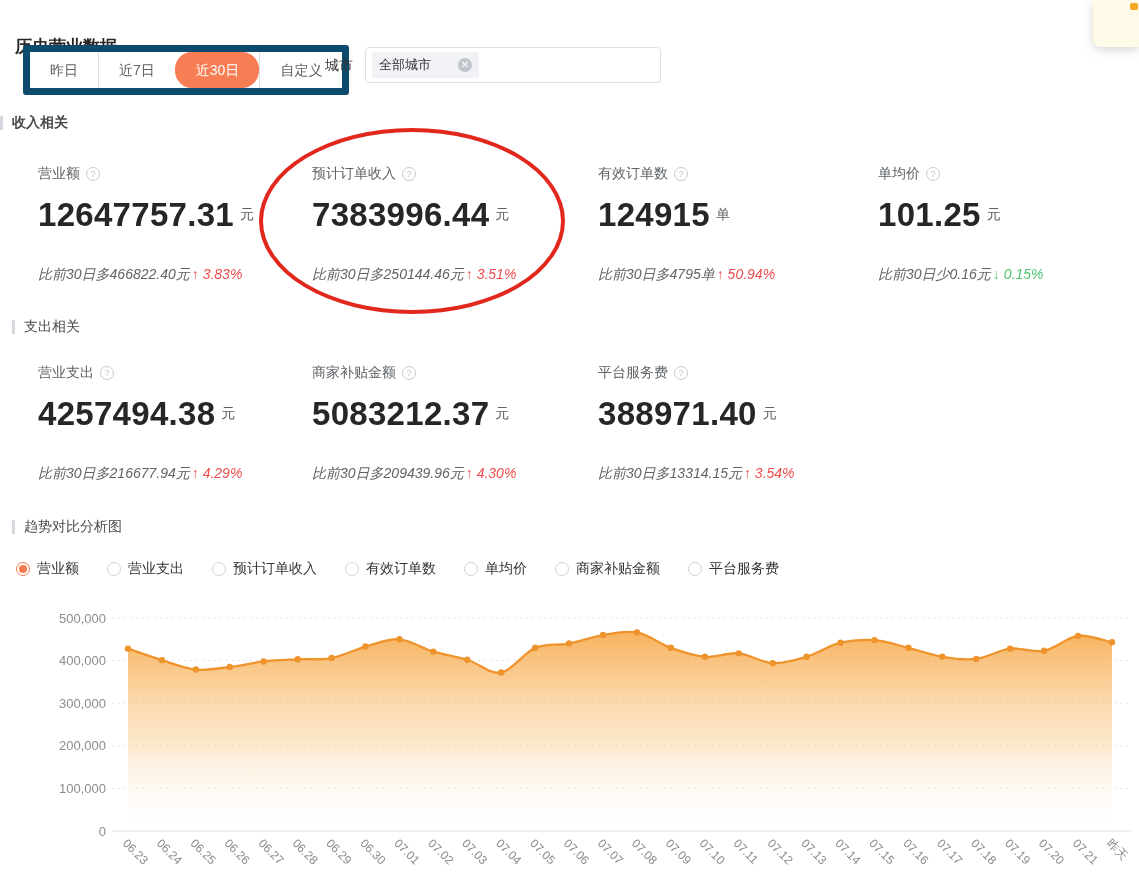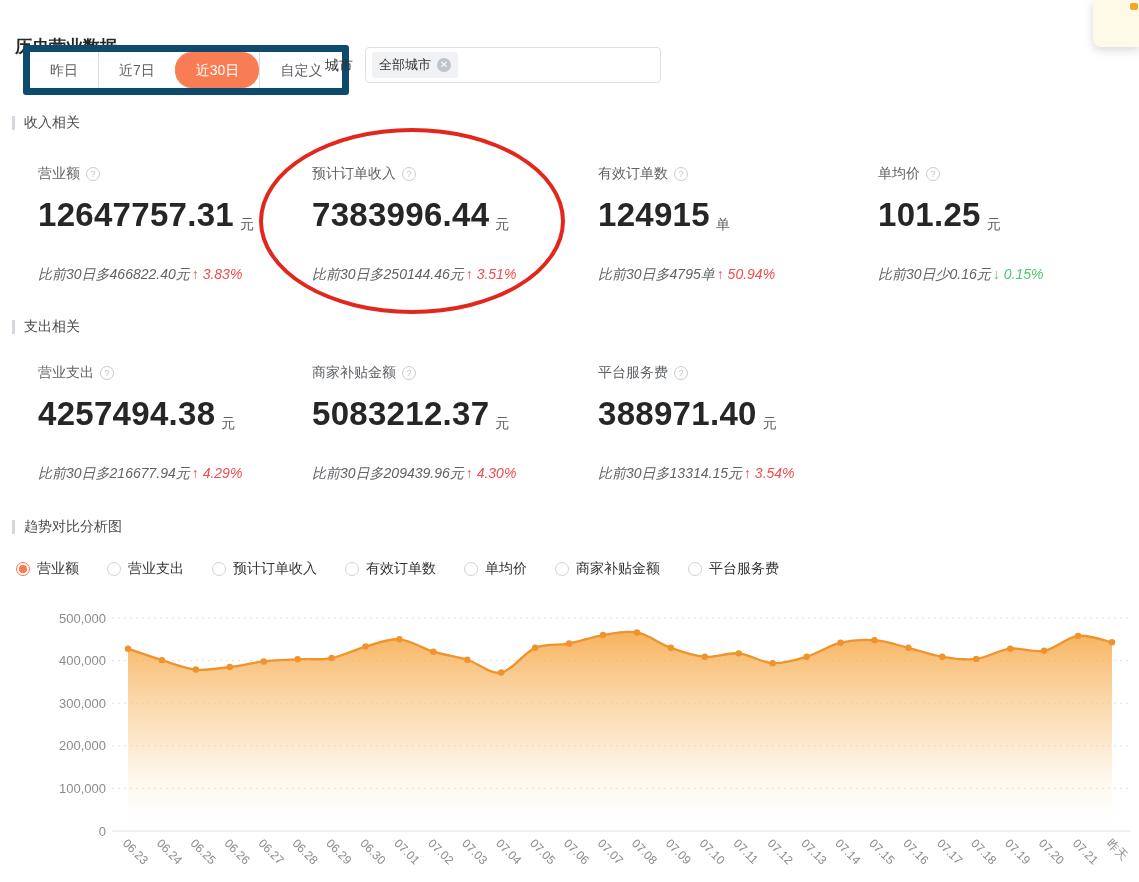--- a/index.html
+++ b/index.html
@@ -9,34 +9,34 @@
 
   
   .tab-bar{position:absolute;left:23px;top:45px;display:flex;border:7px solid #0c4a6e;border-radius:3px;overflow:hidden;background:#fff;}
   .tab{height:36px;line-height:36px;padding:0 20px;font-size:14px;color:#606266;background:#fff;border-left:1px solid #DCDFE6;cursor:pointer;white-space:nowrap;}
   .tab:first-child{border-left:none;}
   .tab.active{background:#F97D54;color:#fff;border-left-color:#F97D54;border-radius:17px;}
 
   
   .city-label{position:absolute;left:325px;top:57px;font-size:14px;color:#333;}
   .city-select{position:absolute;left:365px;top:47px;width:296px;height:36px;border:1px solid #DCDFE6;border-radius:4px;background:#fff;box-sizing:border-box;display:flex;align-items:center;padding-left:6px;cursor:pointer;}
-  .city-tag{display:inline-flex;align-items:center;background:#F0F2F5;border-radius:3px;padding:4px 7px;font-size:13px;color:#333;}
+  .city-tag{display:inline-flex;align-items:center;background:#F0F2F5;border-radius:3px;padding:4px 7px;font-size:13px;color:#333;gap:21px;}
   .tag-close{width:14px;height:14px;margin-left:6px;border-radius:50%;background:#C0C4CC;color:#fff;font-size:10px;line-height:14px;text-align:center;cursor:pointer;}
 
   
   .section-header{position:absolute;display:flex;align-items:center;gap:9px;}
   .section-bar{width:3px;height:14px;background:#D4D7DE;}
   .section-title{font-size:14px;color:#4A4A4A;}
 
   
   .metric-card{position:absolute;}
   .metric-label-row{display:flex;align-items:center;gap:6px;height:20px;}
   .metric-label{font-size:14px;color:#5E6266;}
   .help-icon{width:14px;height:14px;border:1px solid #C8CBD0;border-radius:50%;color:#BFC3C9;font-size:9px;line-height:13px;text-align:center;cursor:pointer;box-sizing:border-box;}
-  .metric-value-row{display:flex;align-items:flex-end;margin-top:12px;}
+  .metric-value-row{display:flex;align-items:center;margin-top:12px;}
   .metric-value{font-size:33px;font-weight:700;color:#262626;letter-spacing:.3px;}
   .metric-unit{font-size:14px;color:#5E6266;margin-left:6px;}
   .metric-compare{margin-top:32px;font-size:14px;color:#606266;white-space:nowrap;font-style:italic;}
   .delta{margin-left:2px;}
   .delta.up{color:#EE4C4C;}
   .delta.down{color:#4FC66E;}
 
   
   .annotation-ellipse{position:absolute;left:259px;top:128px;width:306px;height:186px;border:4px solid #E2281D;border-radius:50%;pointer-events:none;box-sizing:border-box;}
 
@@ -69,21 +69,21 @@
   </div>
 
   <div class="city-label">城市</div>
   <div class="city-select">
     <span class="city-tag">
       <span>全部城市</span>
       <span class="tag-close">✕</span>
     </span>
   </div>
 
-  <div class="section-header" style="left:12px;top:114px;">
+  <div class="section-header" style="left:0;top:114px;font-weight:bold;">
     <span class="section-bar"></span>
     <span class="section-title">收入相关</span>
   </div>
 
   <div class="metric-card" style="left:38px;top:164px;">
     <div class="metric-label-row">
       <span class="metric-label">营业额</span>
       <span class="help-icon">?</span>
     </div>
     <div class="metric-value-row">

